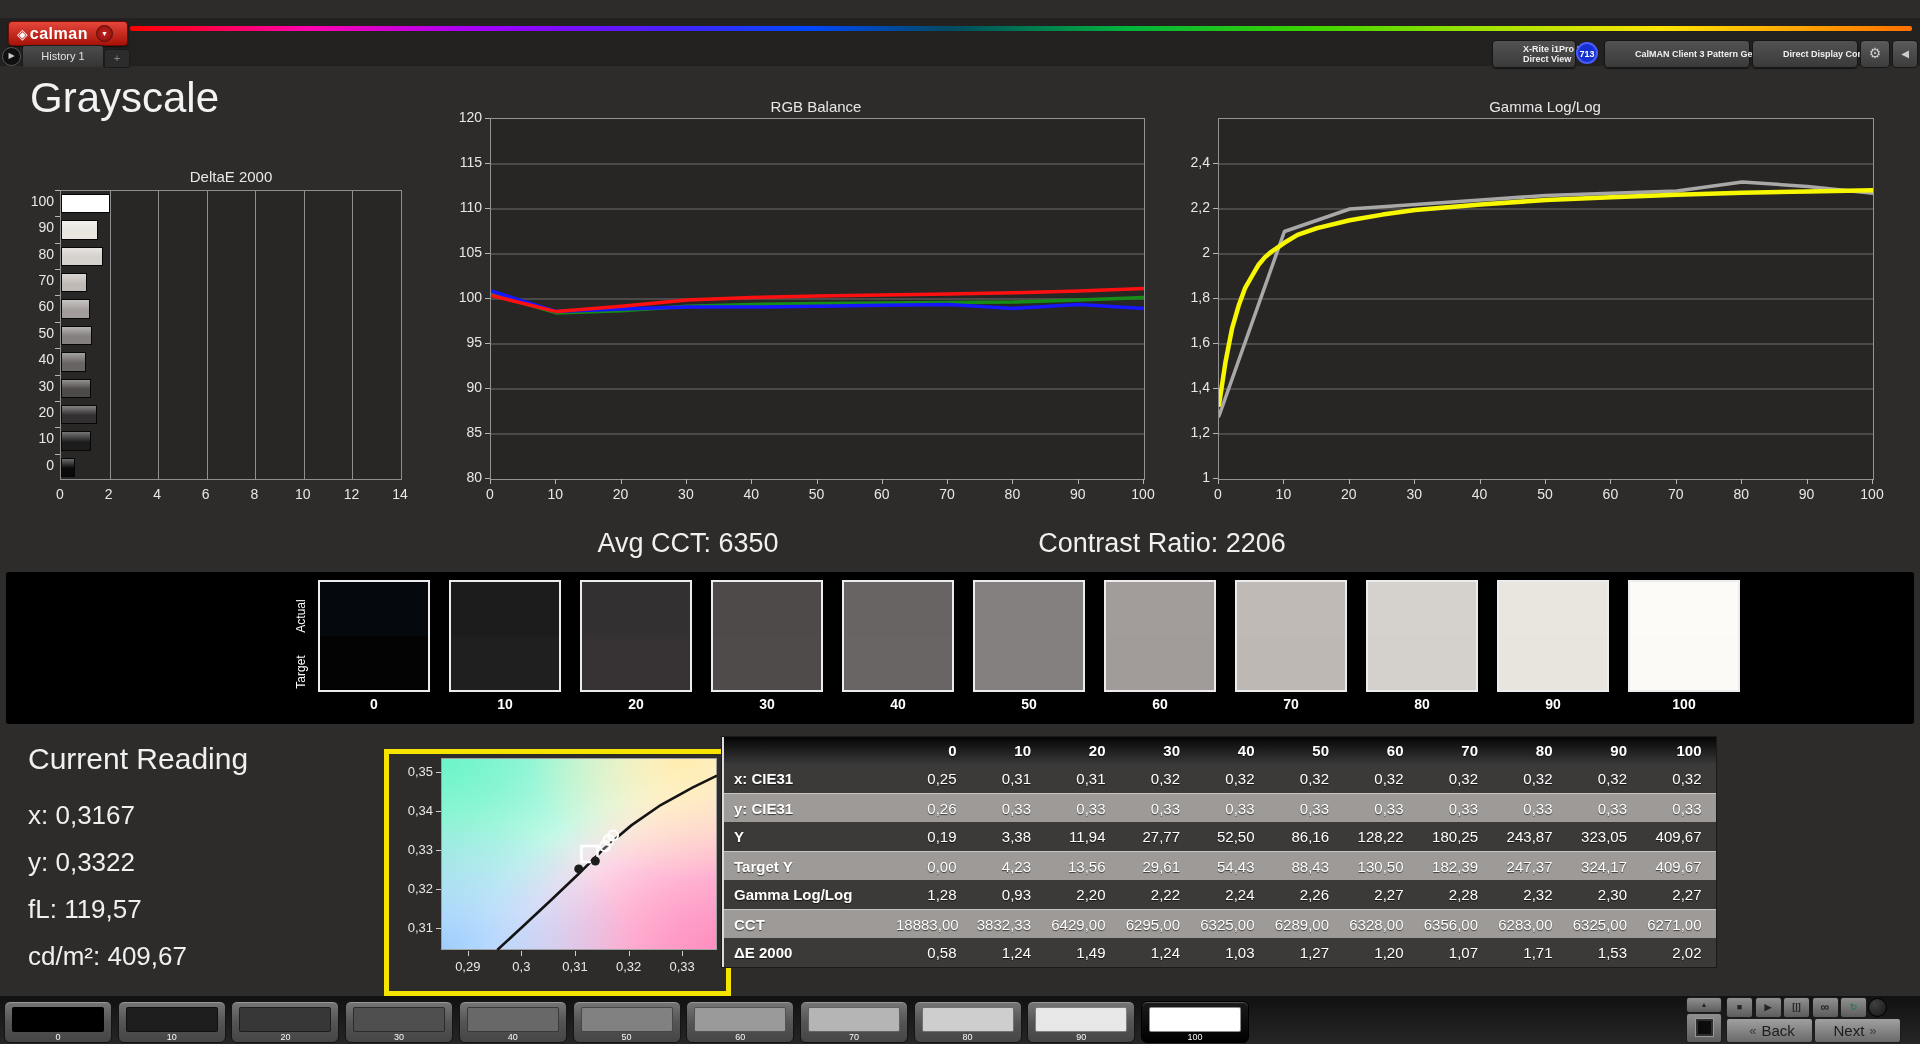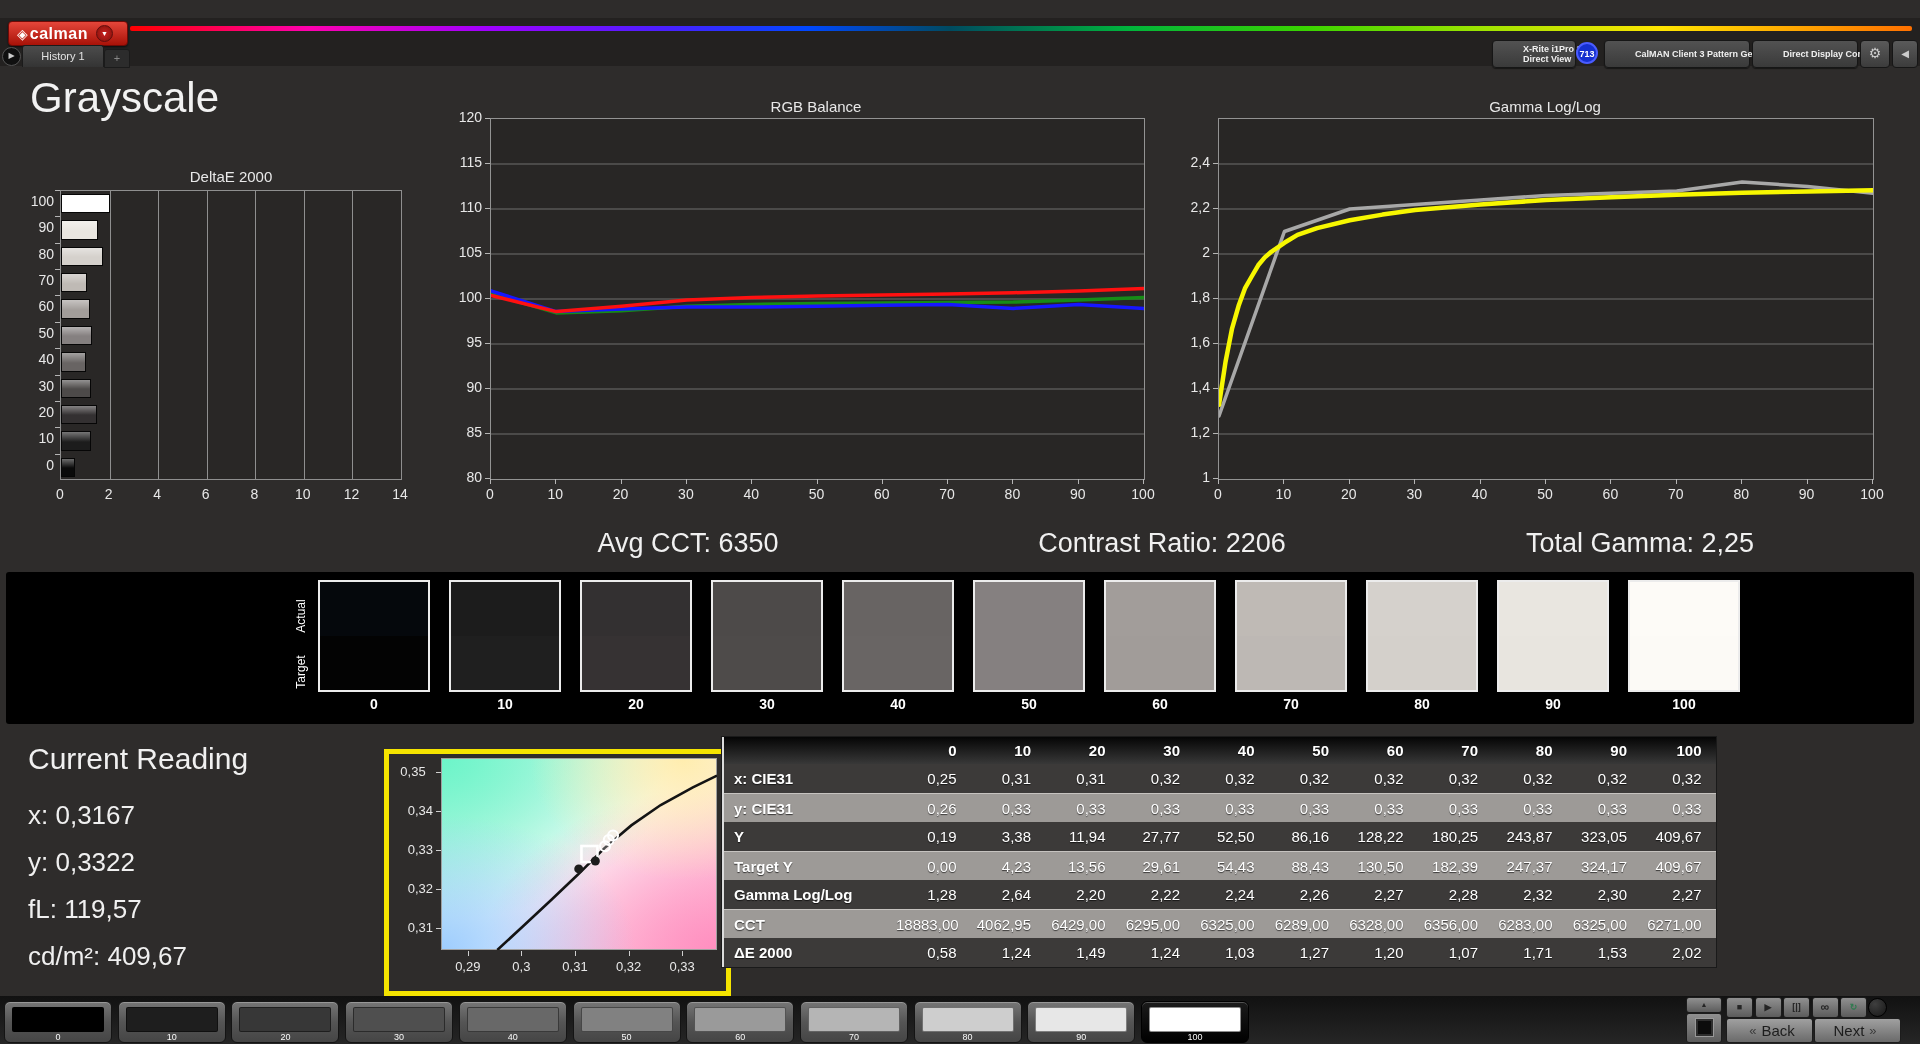--- a/index.html
+++ b/index.html
@@ -332,21 +332,20 @@
       <div style="position: absolute; left: 1741.2px; top: 479px; width: 1px; height: 5px; background: rgb(181, 181, 181);"></div>
       <div class="xlab" style="position: absolute; left: 1721.2px; top: 486px; width: 40px;">80</div>
       <div style="position: absolute; left: 1806.6px; top: 479px; width: 1px; height: 5px; background: rgb(181, 181, 181);"></div>
       <div class="xlab" style="position: absolute; left: 1786.6px; top: 486px; width: 40px;">90</div>
       <div style="position: absolute; left: 1872px; top: 479px; width: 1px; height: 5px; background: rgb(181, 181, 181);"></div>
       <div class="xlab" style="position: absolute; left: 1852px; top: 486px; width: 40px;">100</div>
     </div>
 
   <div class="stat" style="left:478px;">Avg CCT: 6350</div>
   <div class="stat" style="left:952px;">Contrast Ratio: 2206</div>
-  <div class="stat" style="left:1430px;">Total Gamma: 2,25</div>
 
   <div id="strip" class="abs">
     <div class="rot-label" style="left:264px;top:36px;">Actual</div>
     <div class="rot-label" style="left:264px;top:92px;">Target</div>
     <div id="swatch-mount">
         <div class="swatch" style="left: 312px; top: 8px;">
           <div class="half" style="background: rgb(5, 8, 12);"></div>
           <div class="half" style="background: rgb(3, 3, 3);"></div>
         </div>
         <div class="sw-label" style="left: 312px; top: 124px;">0</div>
@@ -414,21 +413,21 @@
     <svg id="cie-svg" style="position:absolute;left:52px;top:4px;" width="276" height="192">
         <path d="M56.3 192.0 L 83.1 167.3 L 109.9 142.2 L 136.7 116.8 L 163.5 90.1 L 190.3 67.4 L 219.7 47.0 L 251.9 29.4 L 276.0 17.6" fill="none" stroke="#141414" stroke-width="2.6"></path>
         <rect x="140.4504854368931" y="87.99999999999989" width="16" height="16" fill="none" stroke="#ffffff" stroke-width="2.6"></rect>
         <circle cx="137.73203883495134" cy="110.88979591836734" r="4.5" fill="#1c1c1c"></circle>
         <circle cx="154.34563106796128" cy="103.05306122448978" r="4.5" fill="#1c1c1c"></circle>
         <circle cx="163.99223300970868" cy="88.16326530612233" r="5" fill="rgba(255,255,255,0.25)" stroke="#ffffff" stroke-width="2"></circle>
         <circle cx="167.74368932038848" cy="81.89387755102032" r="5" fill="rgba(255,255,255,0.25)" stroke="#ffffff" stroke-width="2"></circle>
         <circle cx="172.031067961165" cy="77.5836734693877" r="5" fill="rgba(255,255,255,0.25)" stroke="#ffffff" stroke-width="2"></circle>
       </svg>
     <div id="cie-labels">
-        <div class="cie-ylab" style="left: 4px; top: 9.71429px; text-align: center;">0,35</div>
+        <div class="cie-ylab" style="left: 4px; top: 9.71429px;">0,35</div>
         <div style="position: absolute; left: 47px; top: 17.7143px; width: 5px; height: 1px; background: rgb(207, 207, 207);"></div>
         <div class="cie-ylab" style="left: 4px; top: 48.898px;">0,34</div>
         <div style="position: absolute; left: 47px; top: 56.898px; width: 5px; height: 1px; background: rgb(207, 207, 207);"></div>
         <div class="cie-ylab" style="left: 4px; top: 88.0816px;">0,33</div>
         <div style="position: absolute; left: 47px; top: 96.0816px; width: 5px; height: 1px; background: rgb(207, 207, 207);"></div>
         <div class="cie-ylab" style="left: 4px; top: 127.265px;">0,32</div>
         <div style="position: absolute; left: 47px; top: 135.265px; width: 5px; height: 1px; background: rgb(207, 207, 207);"></div>
         <div class="cie-ylab" style="left: 4px; top: 166.449px;">0,31</div>
         <div style="position: absolute; left: 47px; top: 174.449px; width: 5px; height: 1px; background: rgb(207, 207, 207);"></div>
         <div style="position: absolute; left: 78.7961px; top: 197px; width: 1px; height: 5px; background: rgb(207, 207, 207);"></div>
@@ -511,35 +510,35 @@
         <div class="t-cell">88,43</div>
         <div class="t-cell">130,50</div>
         <div class="t-cell">182,39</div>
         <div class="t-cell">247,37</div>
         <div class="t-cell">324,17</div>
         <div class="t-cell">409,67</div>
       </div>
       <div class="t-row row-dark">
         <div class="t-label">Gamma Log/Log</div>
         <div class="t-cell">1,28</div>
-        <div class="t-cell">2,64</div>
+        <div class="t-cell">0,93</div>
         <div class="t-cell">2,20</div>
         <div class="t-cell">2,22</div>
         <div class="t-cell">2,24</div>
         <div class="t-cell">2,26</div>
         <div class="t-cell">2,27</div>
         <div class="t-cell">2,28</div>
         <div class="t-cell">2,32</div>
         <div class="t-cell">2,30</div>
         <div class="t-cell">2,27</div>
       </div>
       <div class="t-row row-light">
         <div class="t-label">CCT</div>
         <div class="t-cell">18883,00</div>
-        <div class="t-cell">4062,95</div>
+        <div class="t-cell">3832,33</div>
         <div class="t-cell">6429,00</div>
         <div class="t-cell">6295,00</div>
         <div class="t-cell">6325,00</div>
         <div class="t-cell">6289,00</div>
         <div class="t-cell">6328,00</div>
         <div class="t-cell">6356,00</div>
         <div class="t-cell">6283,00</div>
         <div class="t-cell">6325,00</div>
         <div class="t-cell">6271,00</div>
       </div>

